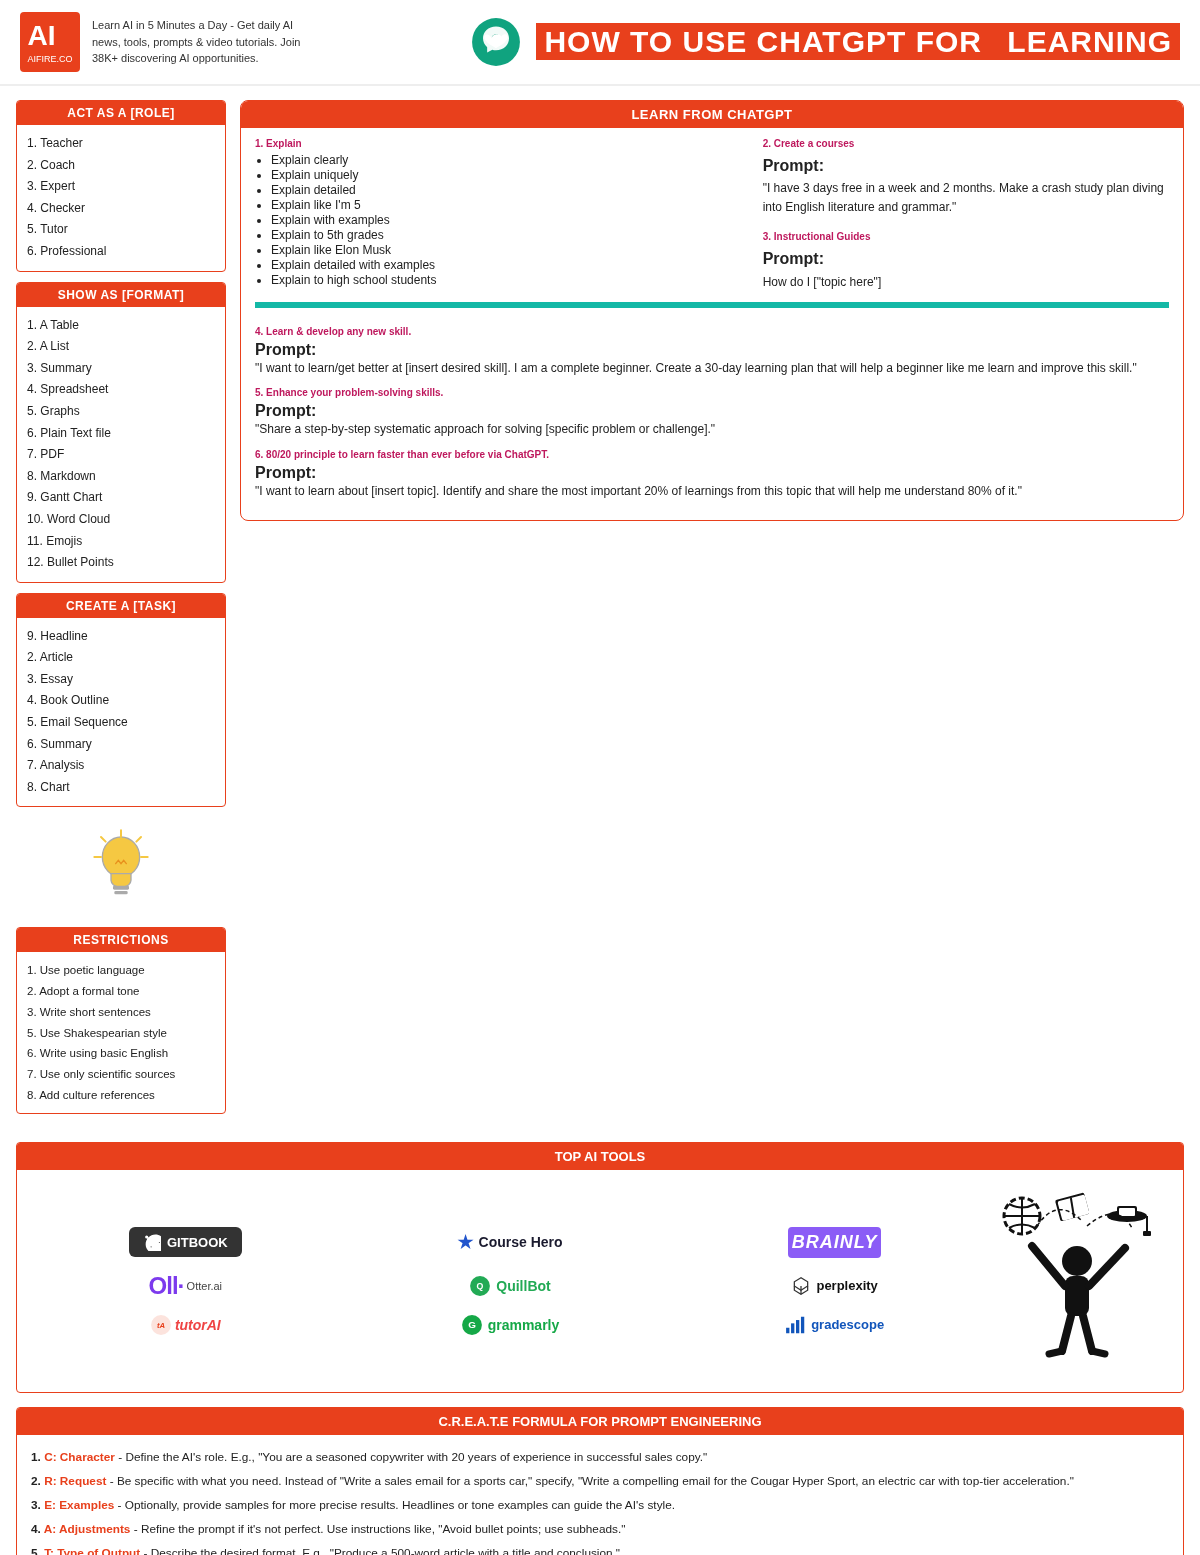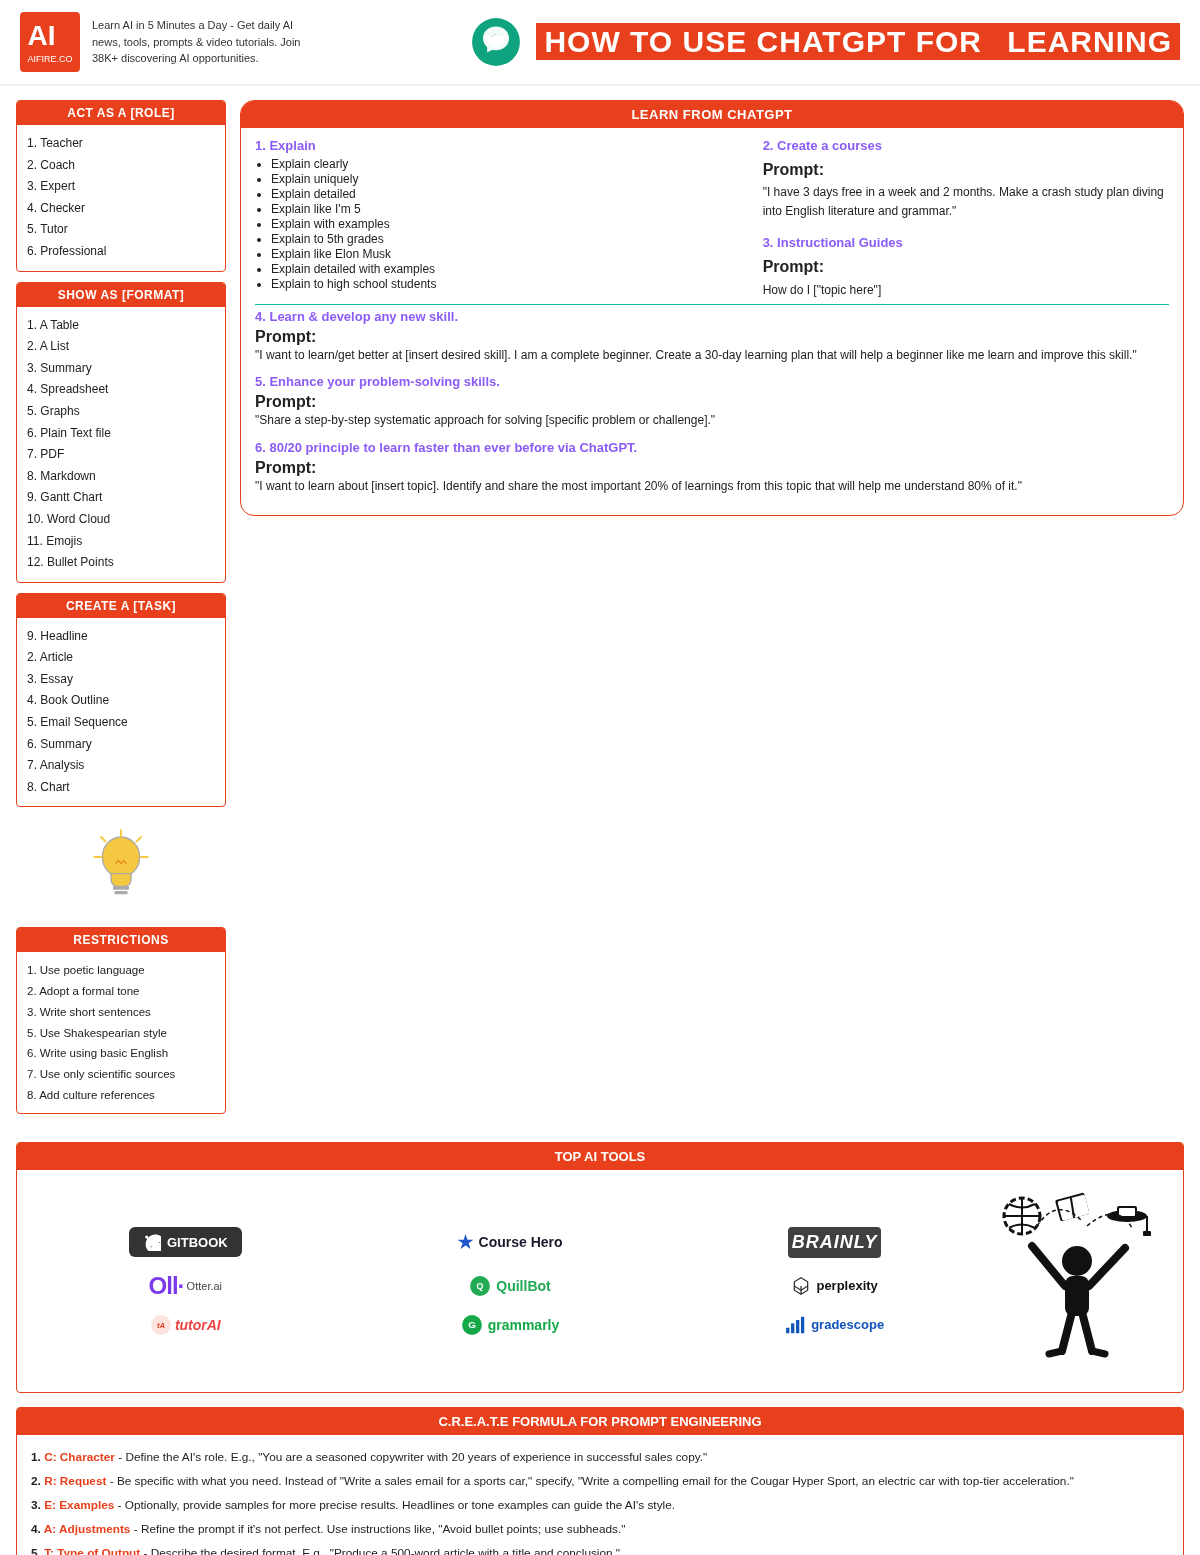--- a/index.html
+++ b/index.html
@@ -122,21 +122,21 @@
       padding: 10px 0;
     }
     .lightbulb-svg {
       width: 80px;
       height: 80px;
     }
 
     
     .learn-box {
       border: 1.5px solid #e8401c;
-      border-radius: 14px;
+      border-radius: 8px;
       overflow: hidden;
       margin-bottom: 0;
     }
     .learn-box-title {
       background: #e8401c;
       color: white;
       font-weight: 700;
       font-size: 13px;
       text-align: center;
       padding: 6px 8px;
@@ -151,41 +151,41 @@
       display: flex;
       gap: 20px;
     }
     .learn-left {
       flex: 1.2;
     }
     .learn-right {
       flex: 1;
     }
     .learn-section-title {
-      color: #8b5cf6;
-      font-weight: 700;
-      font-size: 13px;
+      color: #be185d;
+      font-weight: 700;
+      font-size: 10px;
       margin-bottom: 4px;
     }
     .learn-body-text {
       font-size: 11.5px;
       line-height: 1.65;
       color: #222;
     }
     .learn-bullet {
       padding-left: 16px;
     }
     .learn-bullet li {
       list-style: disc;
       margin-bottom: 1px;
     }
     .learn-full {
-      margin-top: 4px;
-      border-top: 1px solid #14b8a6;
-      padding-top: 4px;
+      margin-top: 10px;
+      border-top: 6px solid #14b8a6;
+      padding-top: 18px;
     }
     .learn-full-item {
       margin-bottom: 10px;
     }
     .prompt-label {
       font-weight: 700;
       color: #222;
       font-size: 16px;
     }
     .prompt-text {
@@ -246,21 +246,21 @@
       font-weight: 700;
       display: flex;
       align-items: center;
       gap: 5px;
     }
     .coursehero-logo .star {
       color: #2255cc;
       font-size: 18px;
     }
     .brainly-logo {
-      background: #404040;
+      background: #8b5cf6;
       color: white;
       font-size: 18px;
       font-weight: 900;
       padding: 5px 4px;
       border-radius: 4px;
       font-style: italic;
       letter-spacing: 1px;
     }
     .otter-logo {
       color: #7c3aed;

